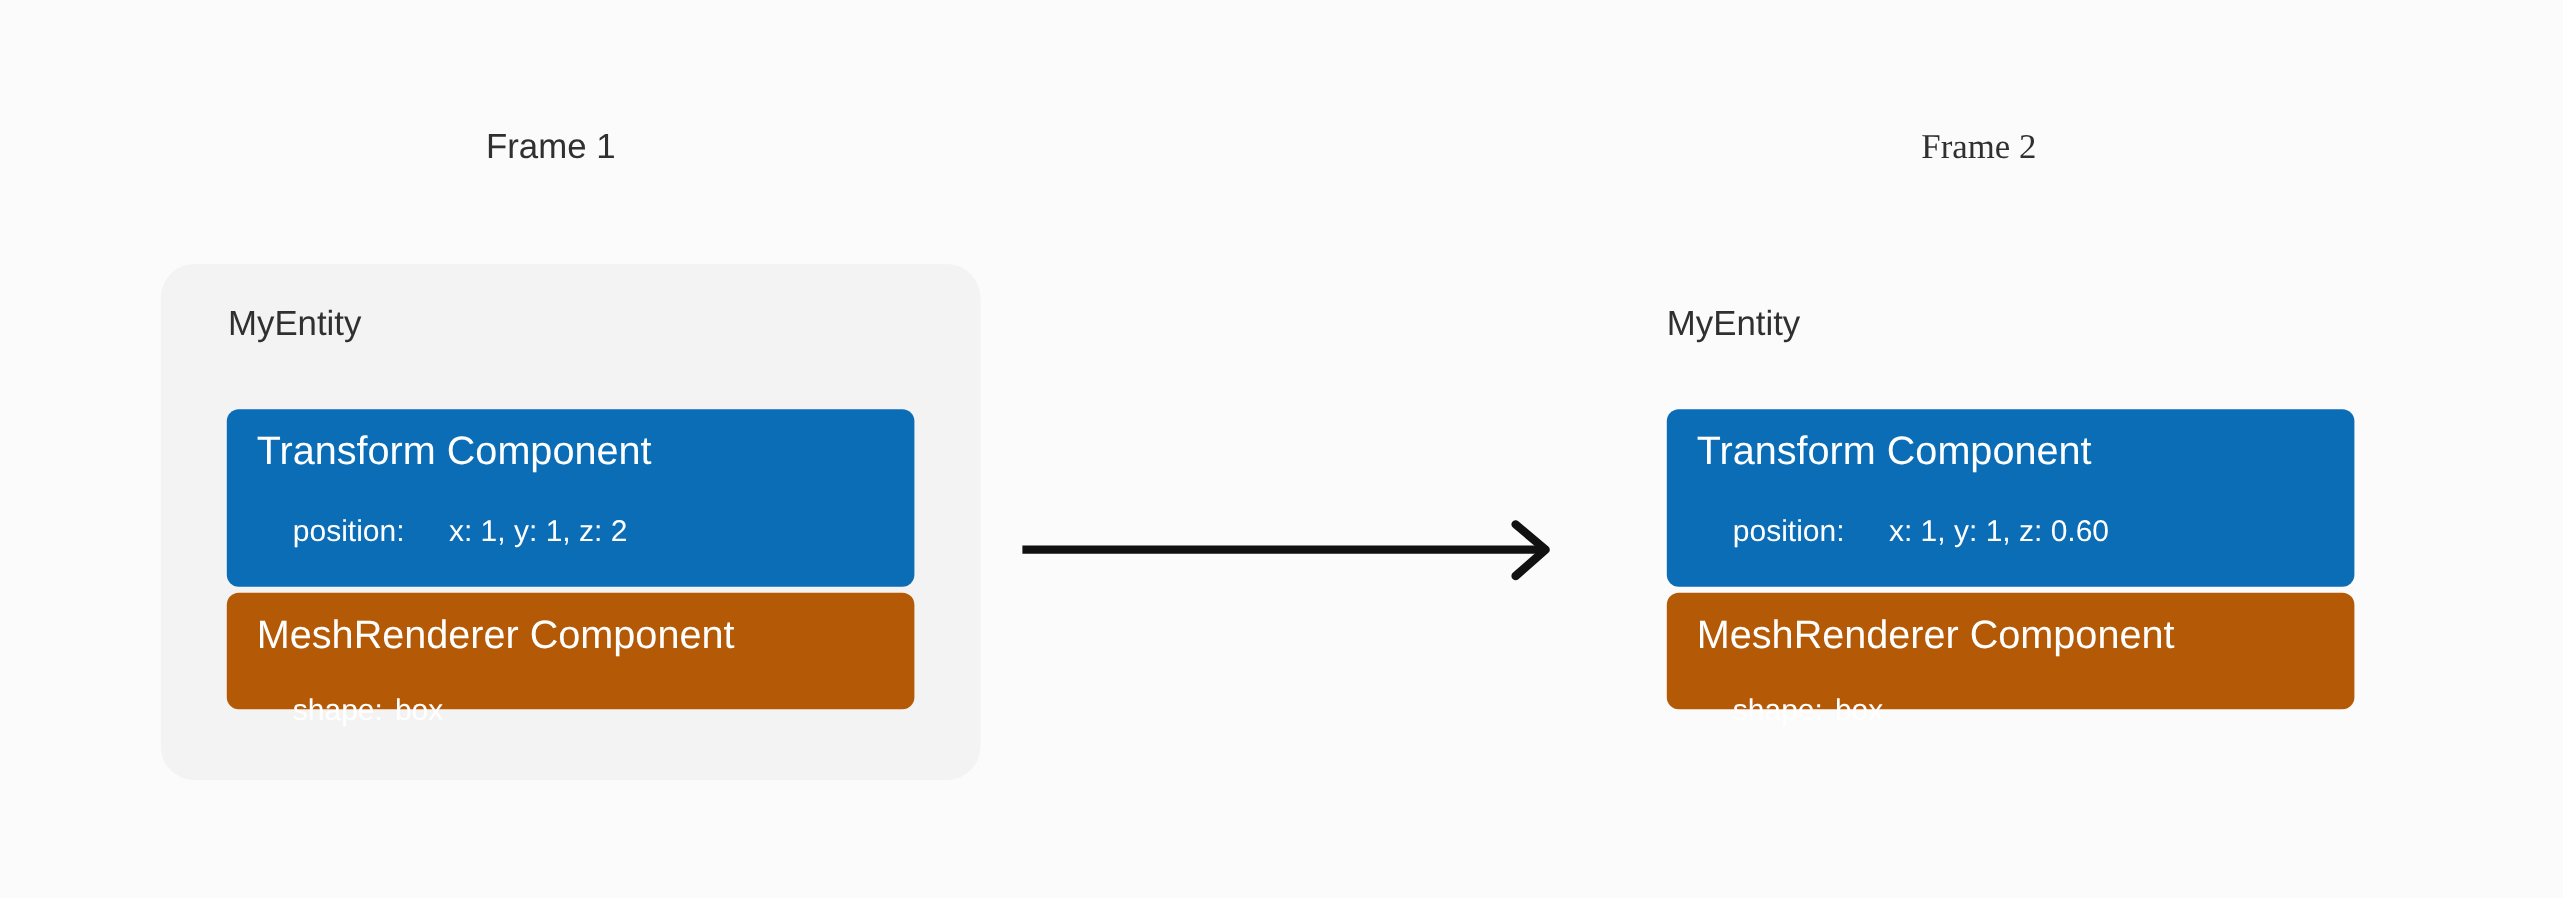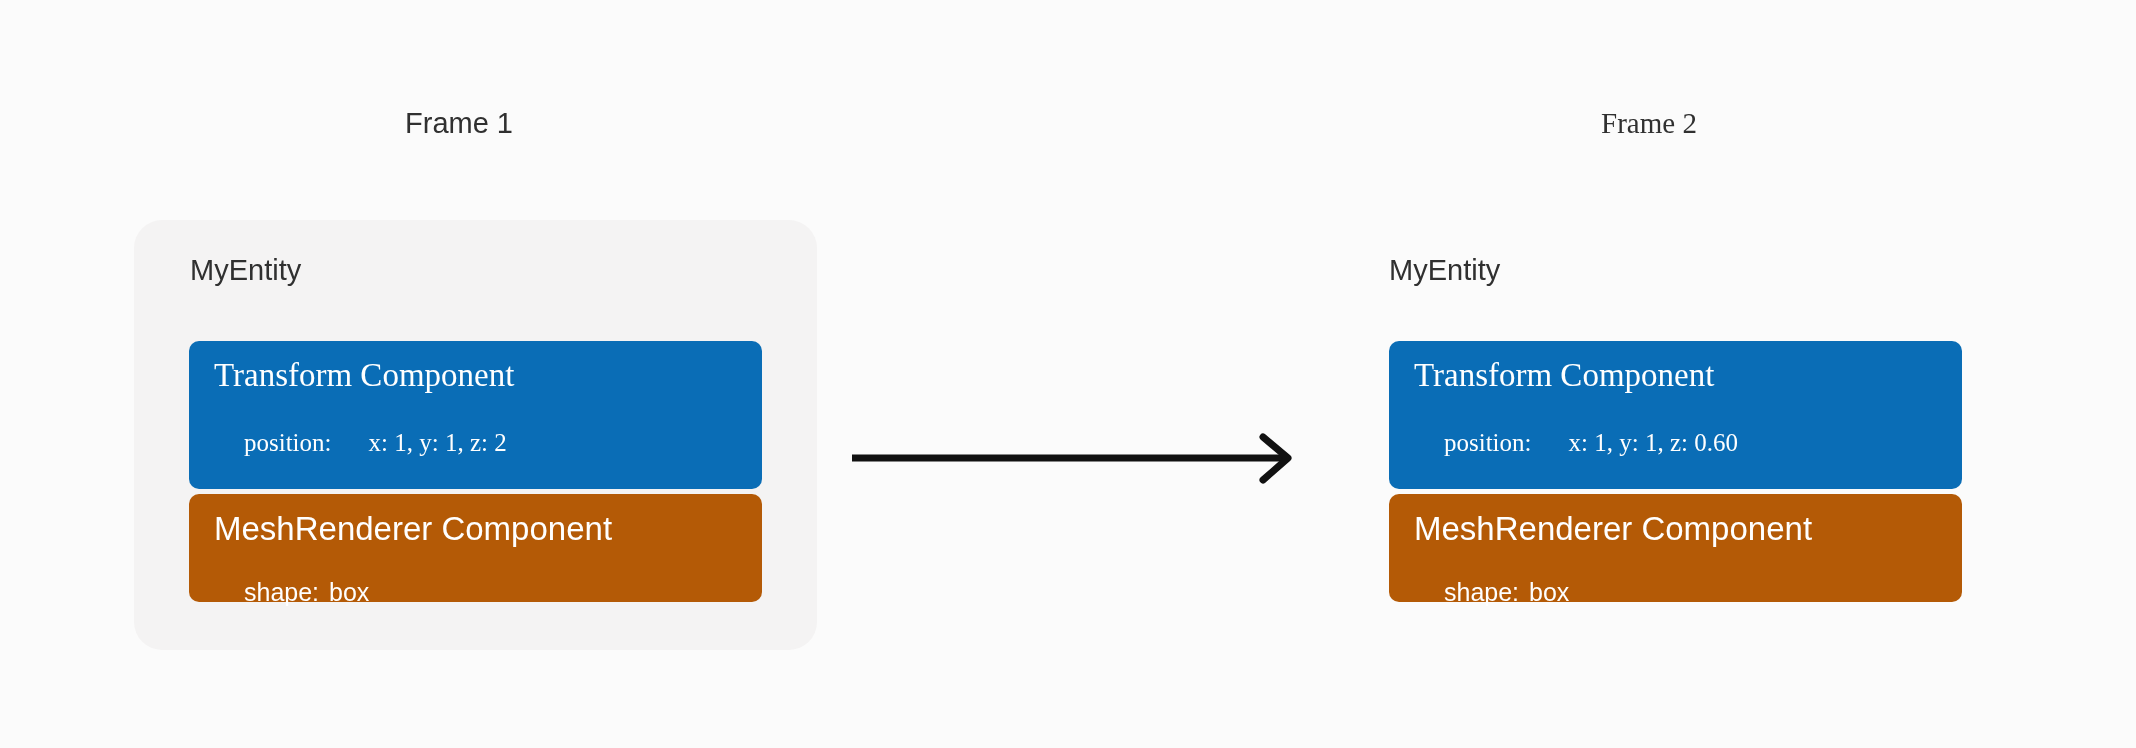--- a/index.html
+++ b/index.html
@@ -38,24 +38,24 @@
   }
 
   
   .component {
     position: absolute;
     width: 573px;
     border-radius: 10px;
     color: var(--text_light, #ffffff);
   }
   .component.transform { background: var(--transform_fill, #0a6db6); height: 148px; }
-  .component.meshrenderer { background: var(--meshrenderer_fill, #b45a06); height: 108px; text-decoration: underline; }
+  .component.meshrenderer { background: var(--meshrenderer_fill, #b45a06); height: 97px; text-decoration: underline; }
   .col-frame1 { left: 189px; }
   .col-frame2 { left: 1389px; }
-  .row-transform { top: 341px; font-family: Liberation Serif, serif; }
+  .row-transform { top: 341px; }
   .row-meshrenderer { top: 494px; }
 
   .comp-title {
     position: absolute; left: 25px; top: 15px;
     font-size: 33px; line-height: 1.2; white-space: nowrap;
   }
   .comp-row {
     position: absolute; left: 55px;
     font-size: 25px; line-height: 1.2; white-space: nowrap;
     display: flex;

